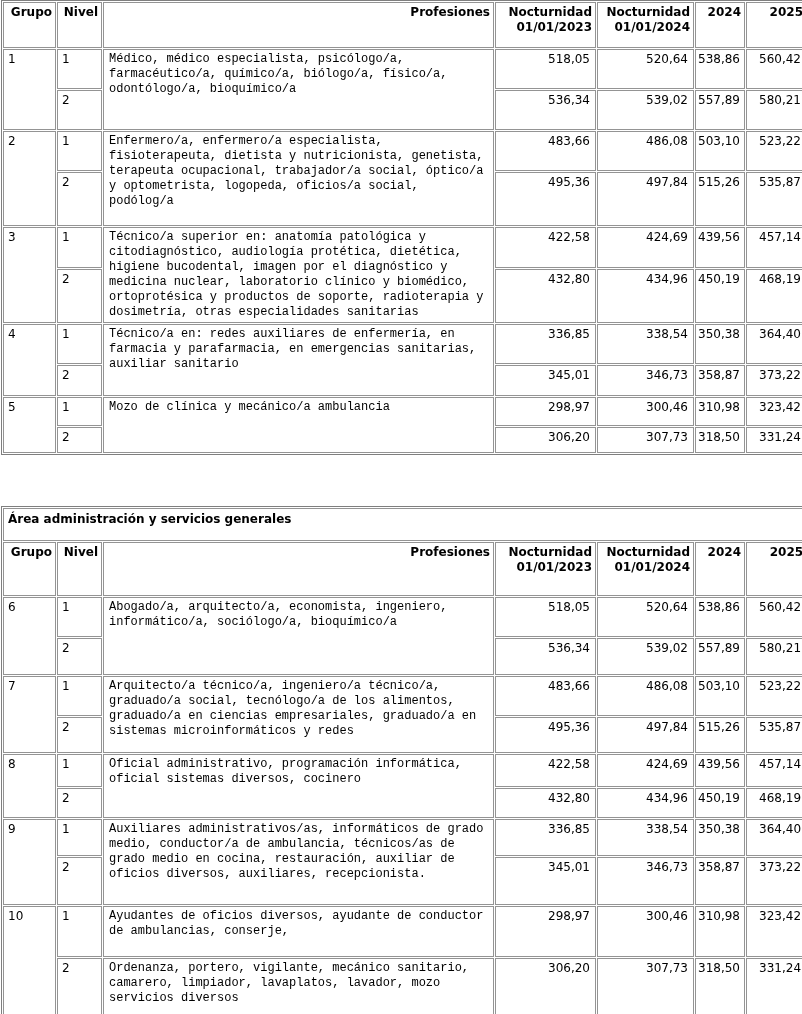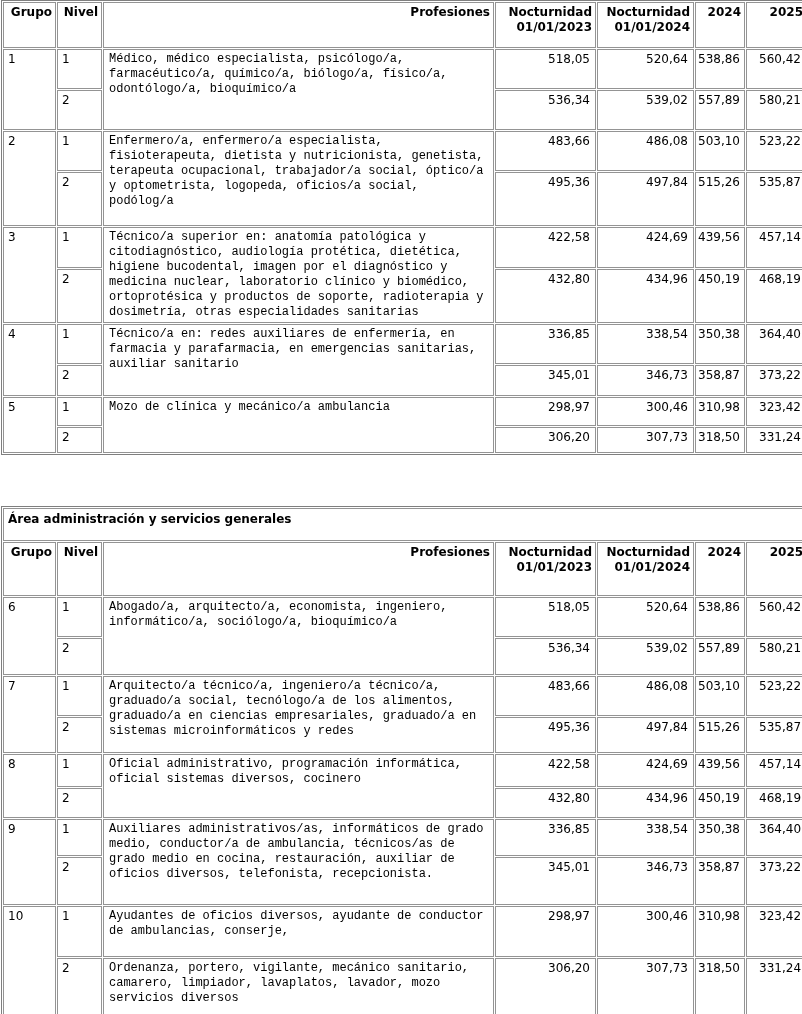--- a/index.html
+++ b/index.html
@@ -218,21 +218,21 @@
         <tr style="height: 30px;">
           <td class="c-nivel">2</td>
           <td class="c-num">432,80</td>
           <td class="c-num">434,96</td>
           <td class="c-num">450,19</td>
           <td class="c-num">468,19</td>
         </tr>
         <tr style="height: 37px;">
           <td class="c-grupo" rowspan="2">9</td>
           <td class="c-nivel">1</td>
-          <td class="c-prof" rowspan="2">Auxiliares administrativos/as, informáticos de grado medio, conductor/a de ambulancia, técnicos/as de grado medio en cocina, restauración, auxiliar de oficios diversos, telefonista, recepcionista.</td>
+          <td class="c-prof" rowspan="2">Auxiliares administrativos/as, informáticos de grado medio, conductor/a de ambulancia, técnicos/as de grado medio en cocina, restauración, auxiliar de oficios diversos, auxiliares, recepcionista.</td>
           <td class="c-num">336,85</td>
           <td class="c-num">338,54</td>
           <td class="c-num">350,38</td>
           <td class="c-num">364,40</td>
         </tr>
         <tr style="height: 48px;">
           <td class="c-nivel">2</td>
           <td class="c-num">345,01</td>
           <td class="c-num">346,73</td>
           <td class="c-num">358,87</td>

